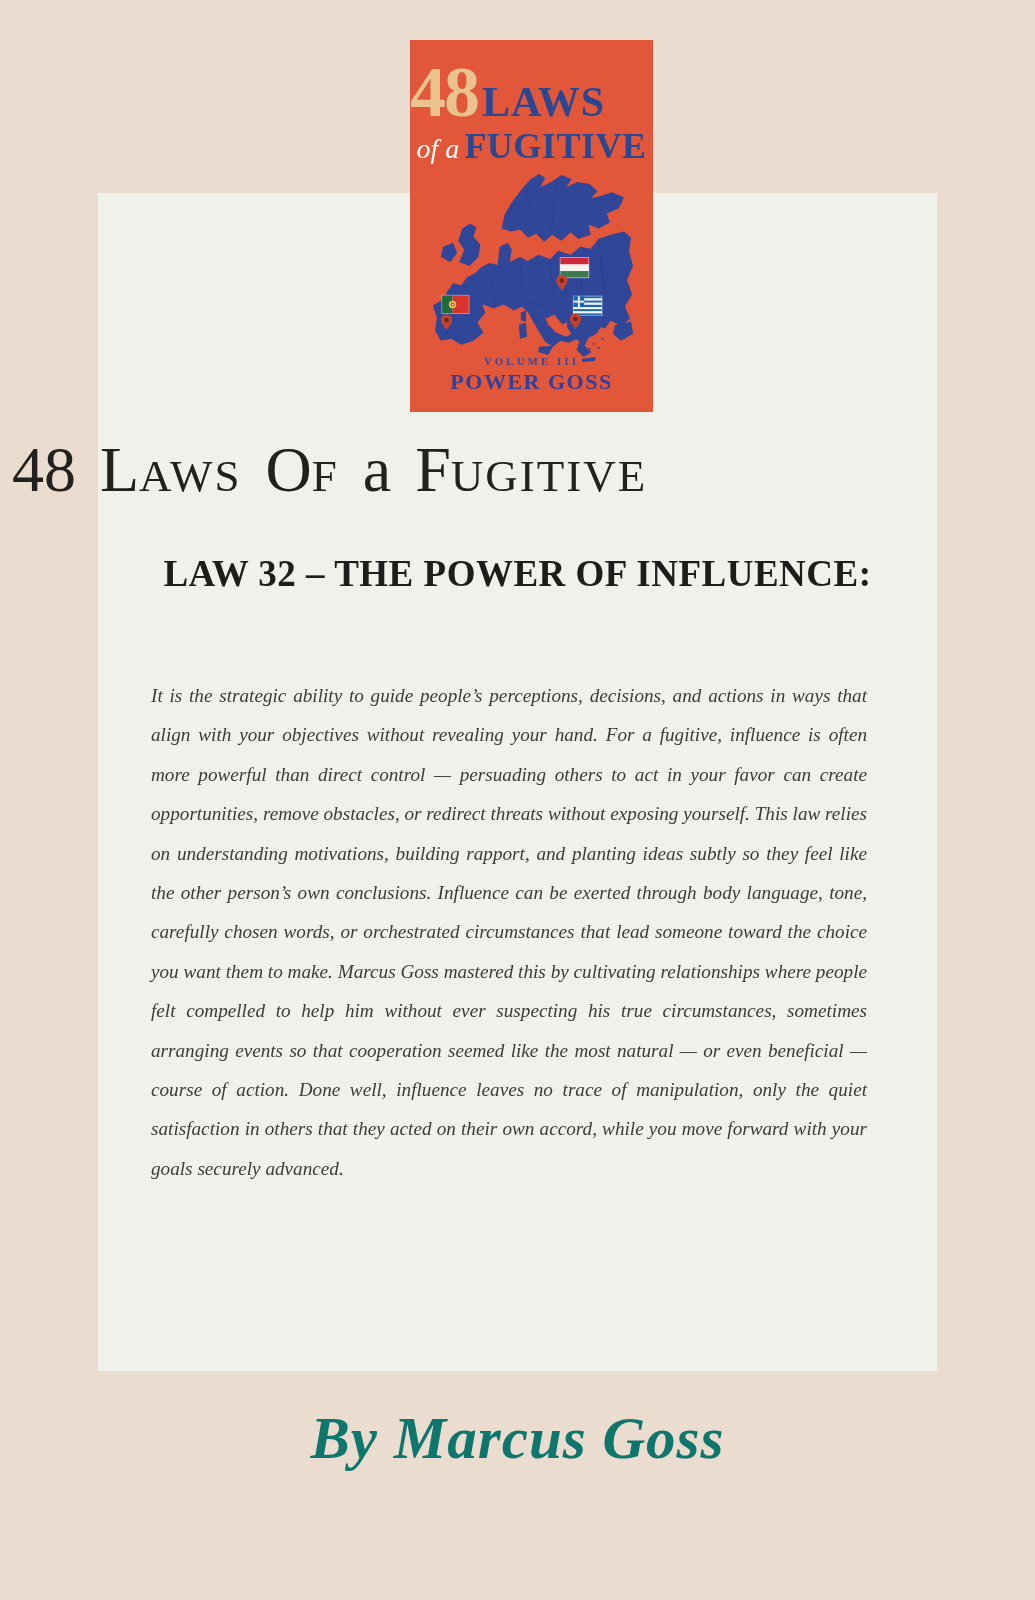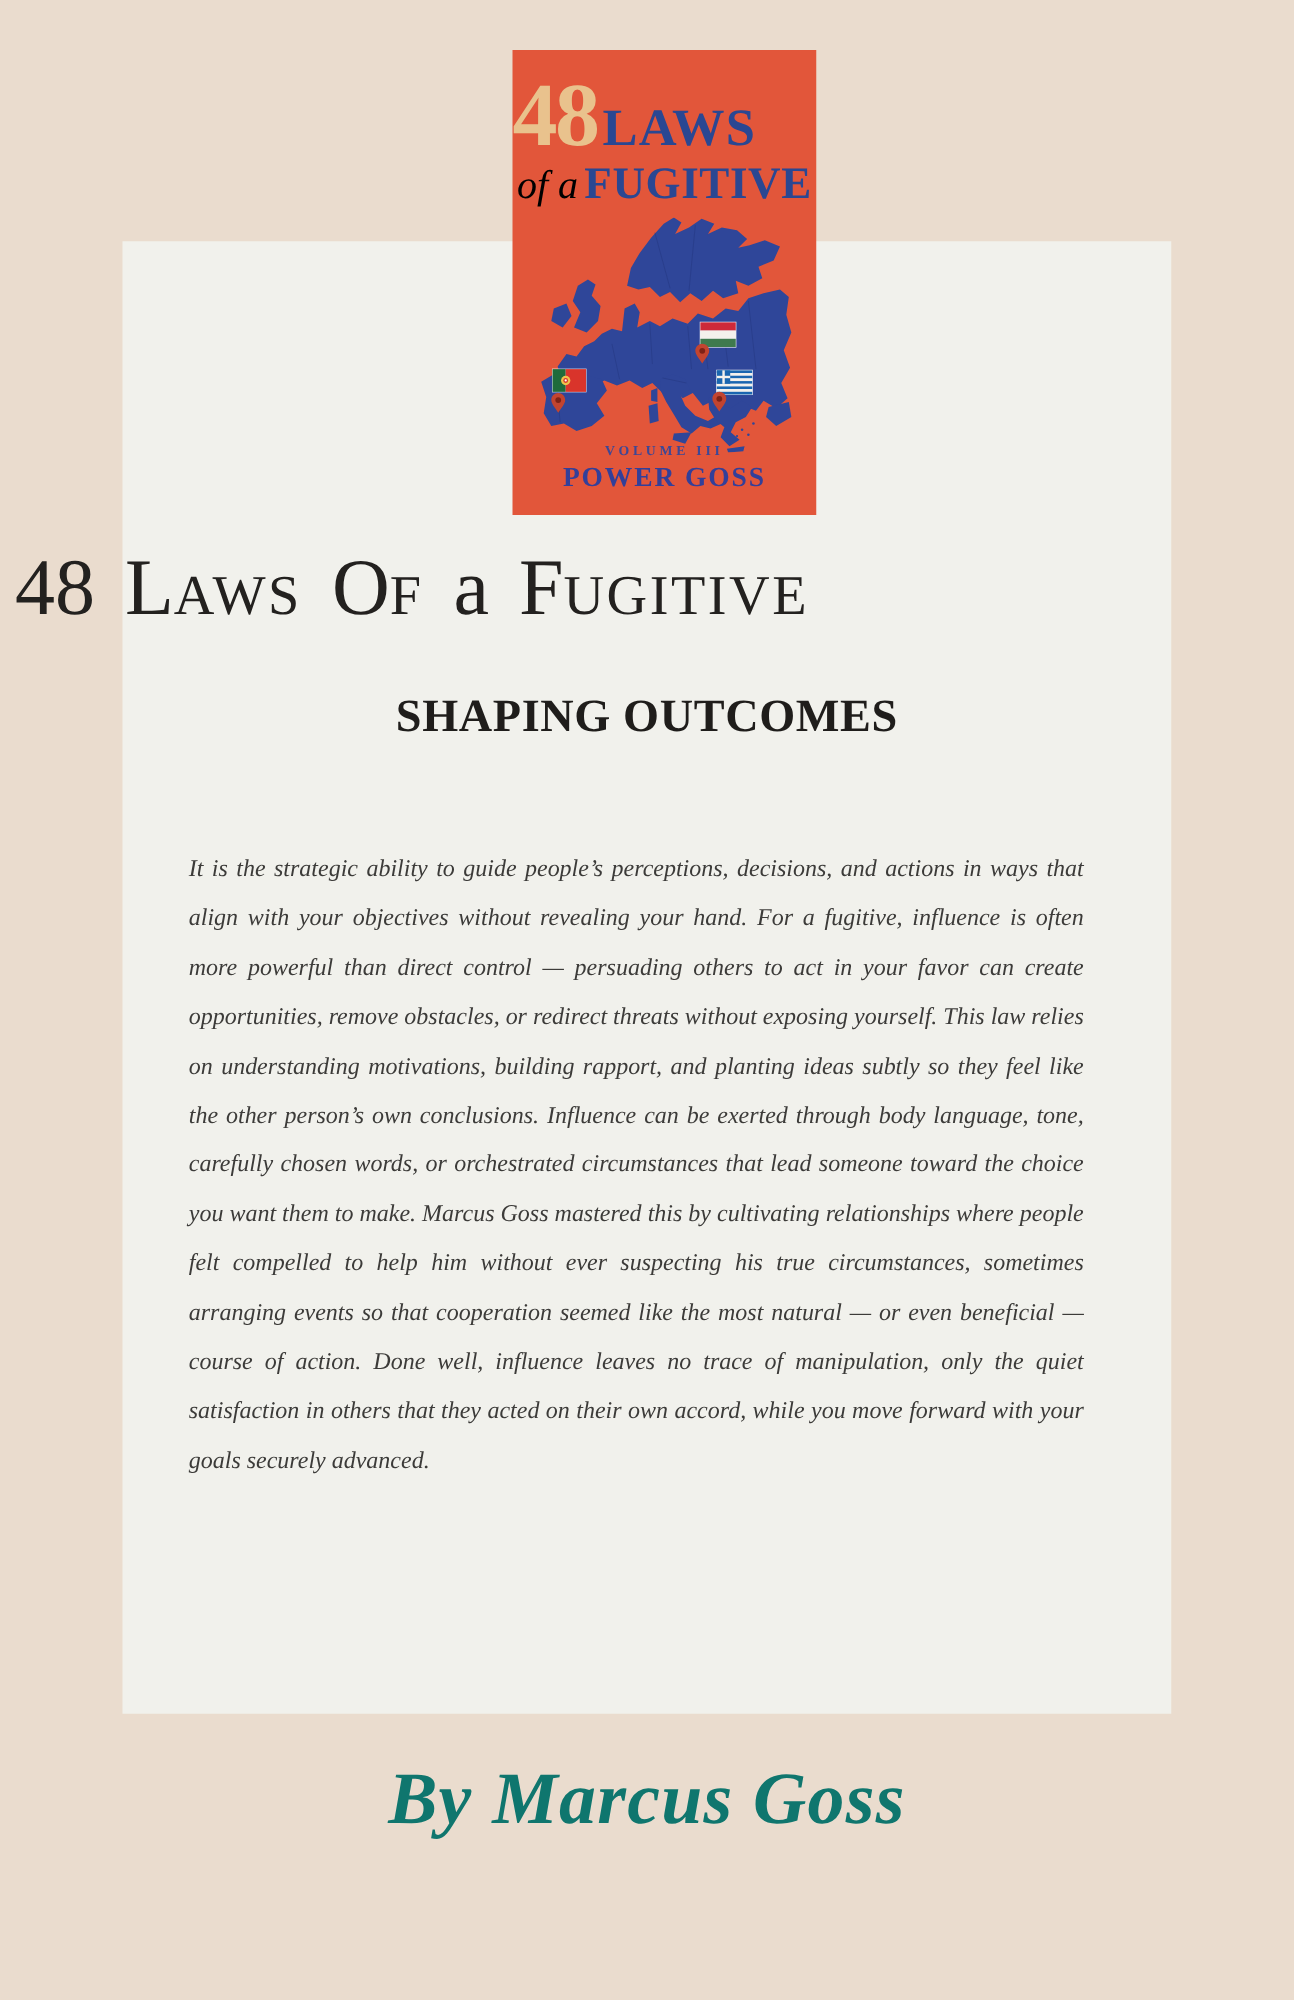--- a/index.html
+++ b/index.html
@@ -14,21 +14,21 @@
   }
   
   .cover{
     position:absolute;left:410px;top:40px;width:243px;height:372px;
     background:#E2563A;
   }
   .cover-line1{position:absolute;top:16px;left:0;width:100%;text-align:left;white-space:nowrap;line-height:1;}
   .c48{font-size:72px;font-weight:bold;color:#E9C28D;letter-spacing:-2px;}
   .claws{font-size:42px;font-weight:bold;color:#2A4792;letter-spacing:1px;margin-left:4px;}
   .cover-line2{position:absolute;top:88px;left:0;width:100%;text-align:center;white-space:nowrap;line-height:1;}
-  .cofa{font-style:italic;font-size:32px;color:#000000;margin-right:5px;}
+  .cofa{font-style:italic;font-size:28px;color:#ffffff;margin-right:5px;}
   .cfug{font-size:36px;font-weight:bold;color:#2A4792;letter-spacing:0.5px;}
   .map-wrap{position:absolute;top:134px;left:50%;transform:translateX(-50%);width:206px;height:188px;}
   .map-wrap svg{display:block;width:100%;height:100%;}
   .volume{position:absolute;top:315px;left:0;width:100%;text-align:center;
     font-size:11px;font-weight:bold;letter-spacing:3px;color:#3D4796;}
   .cover-author{position:absolute;top:329px;left:0;width:100%;text-align:center;
     font-size:22px;font-weight:bold;letter-spacing:1.5px;color:#333F99;}
   
   .page-title{
     position:absolute;top:438px;left:0;width:100%;text-align:left;
@@ -151,18 +151,18 @@
       </g>
     </svg>
   </div>
   <div class="volume">VOLUME III</div>
   <div class="cover-author">POWER GOSS</div>
 </div>
 
 <div class="page-title"><span class="word"><span class="tbig">48</span></span><span class="word"><span class="tbig">L</span><span class="tsmall">AWS</span></span><span class="word"><span class="tbig">O</span><span class="tsmall">F</span></span><span class="word"><span class="tbig">a</span></span><span class="word"><span class="tbig">F</span><span class="tsmall">UGITIVE</span></span></div>
 
 <div class="law-heading">
-  <div>SHAPING OUTCOMES</div>
+  <div>LAW 32 – THE POWER OF INFLUENCE:</div>
 </div>
 
 <div class="body-text">It is the strategic ability to guide people’s perceptions, decisions, and actions in ways that align with your objectives without revealing your hand. For a fugitive, influence is often more powerful than direct control — persuading others to act in your favor can create opportunities, remove obstacles, or redirect threats without exposing yourself. This law relies on understanding motivations, building rapport, and planting ideas subtly so they feel like the other person’s own conclusions. Influence can be exerted through body language, tone, carefully chosen words, or orchestrated circumstances that lead someone toward the choice you want them to make. Marcus Goss mastered this by cultivating relationships where people felt compelled to help him without ever suspecting his true circumstances, sometimes arranging events so that cooperation seemed like the most natural — or even beneficial — course of action. Done well, influence leaves no trace of manipulation, only the quiet satisfaction in others that they acted on their own accord, while you move forward with your goals securely advanced.</div>
 
 <div class="byline">By Marcus Goss</div>
 
 </body></html>

